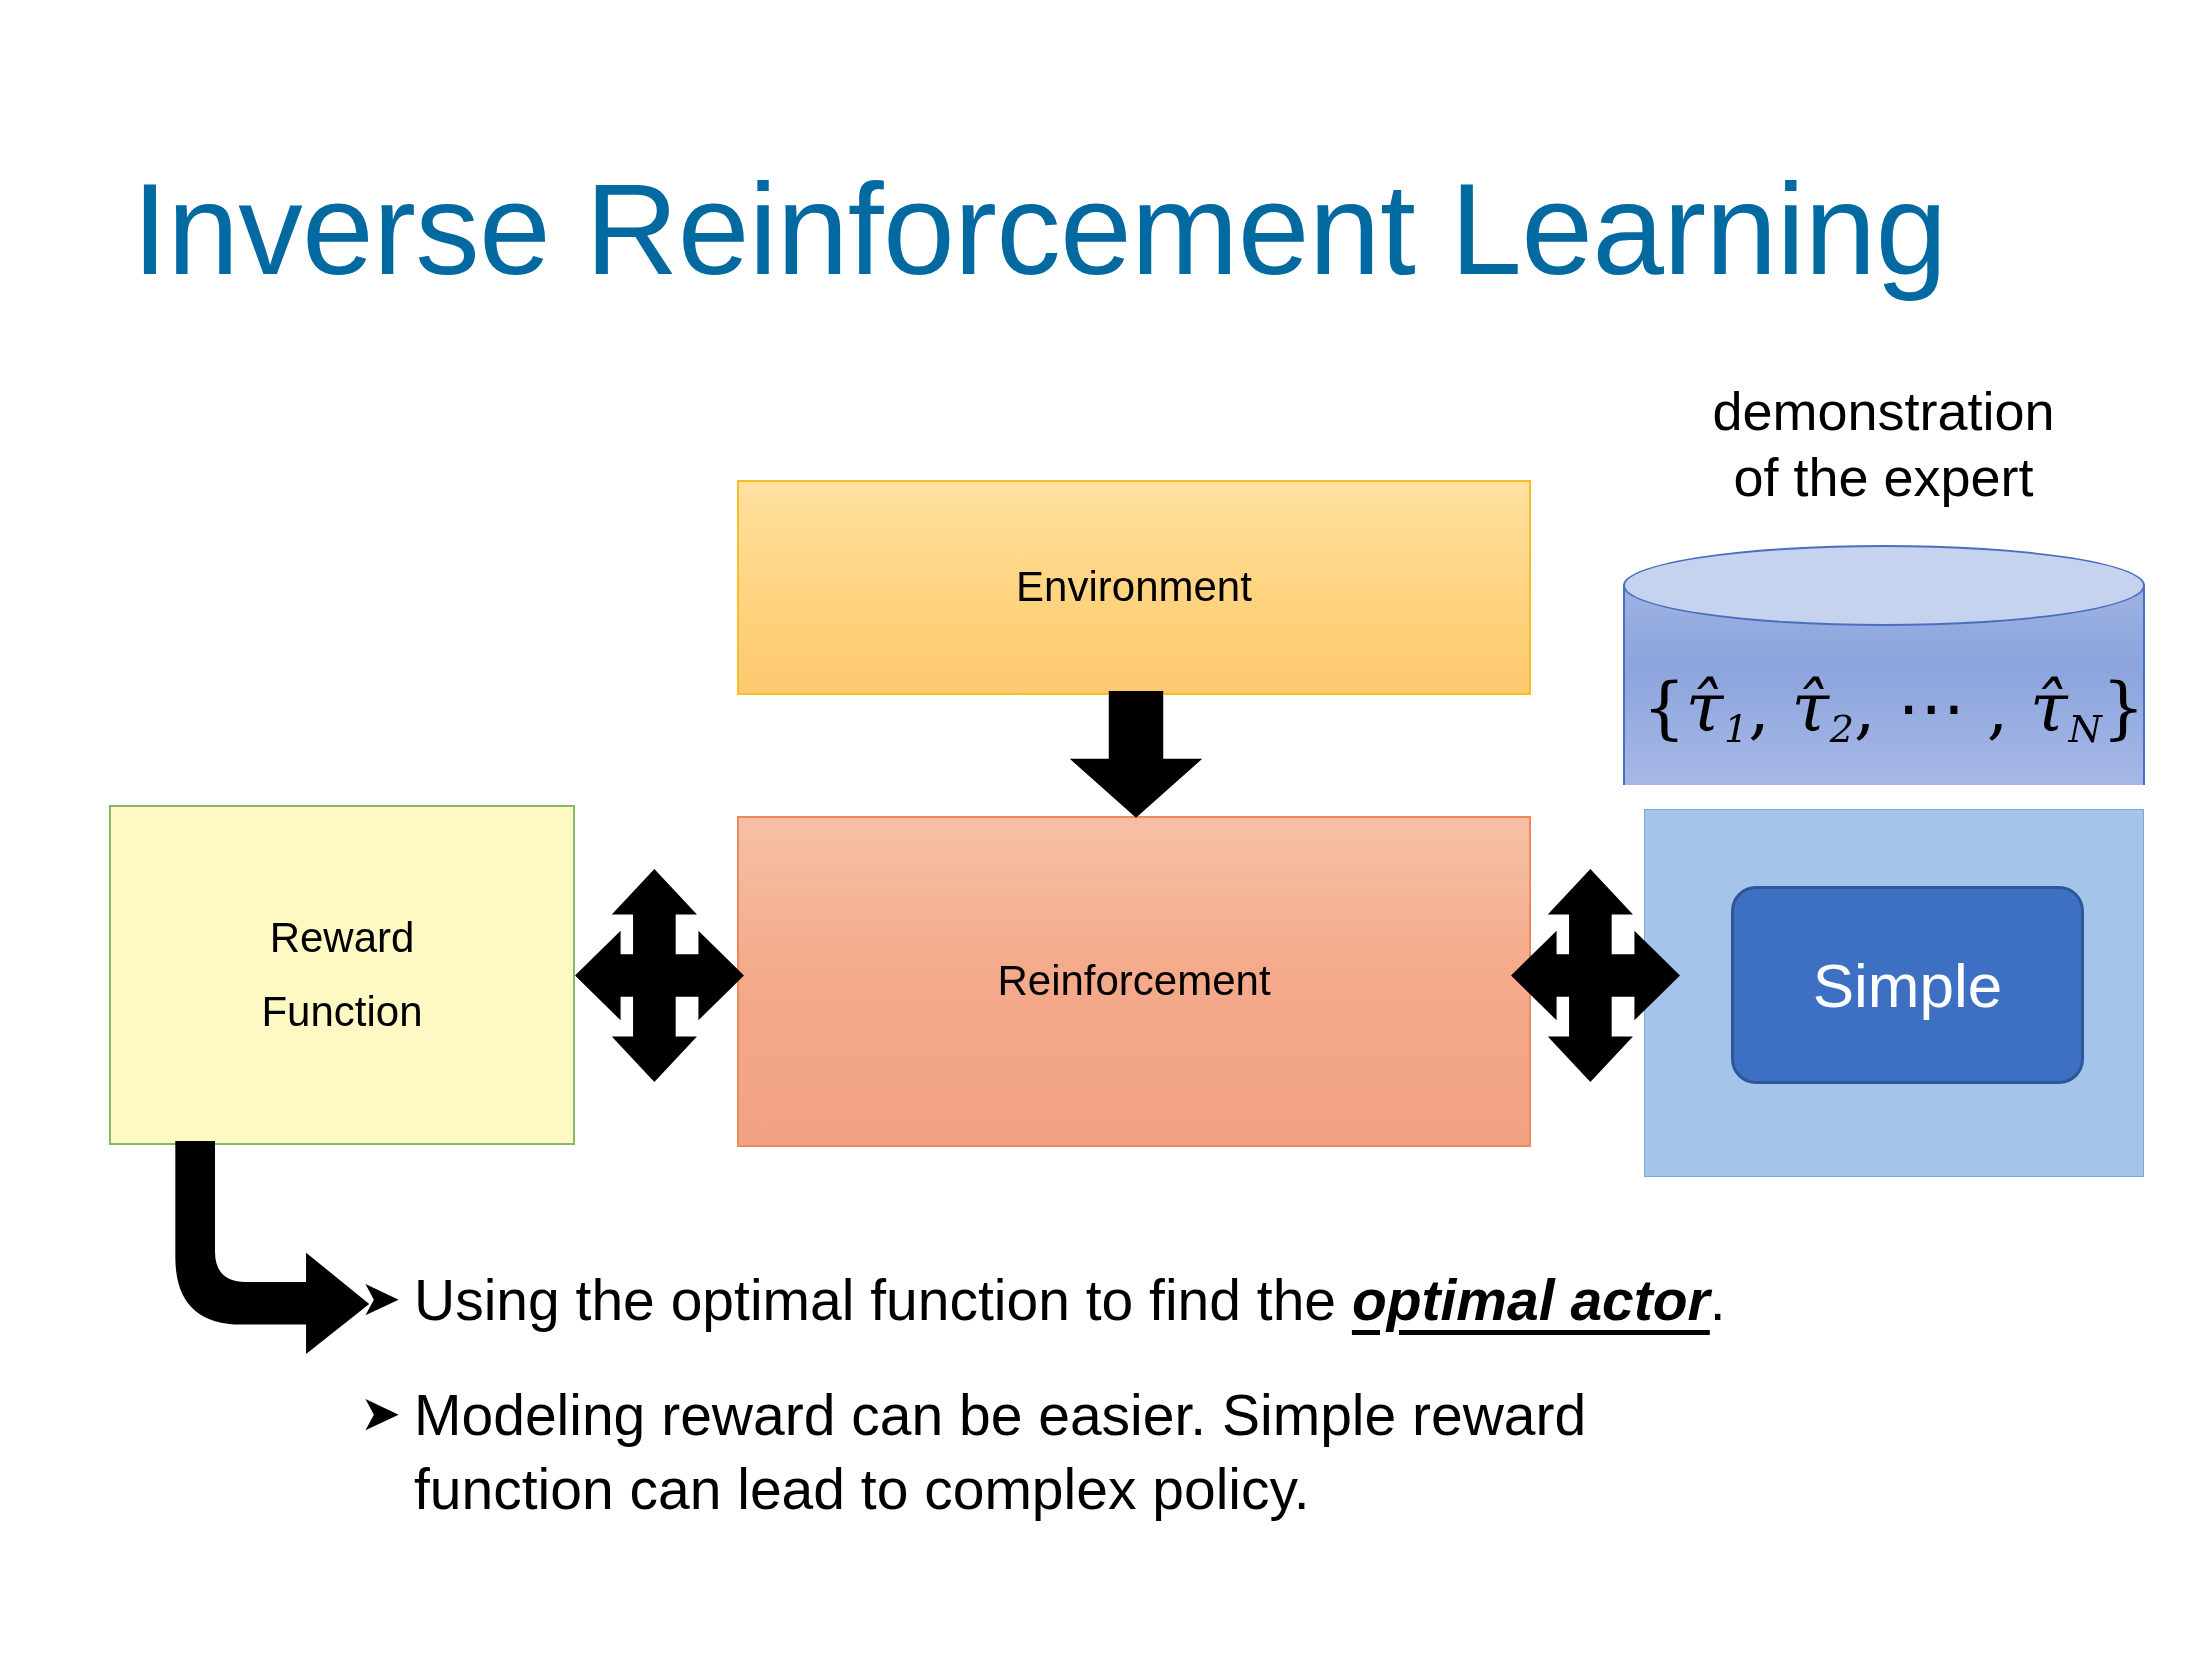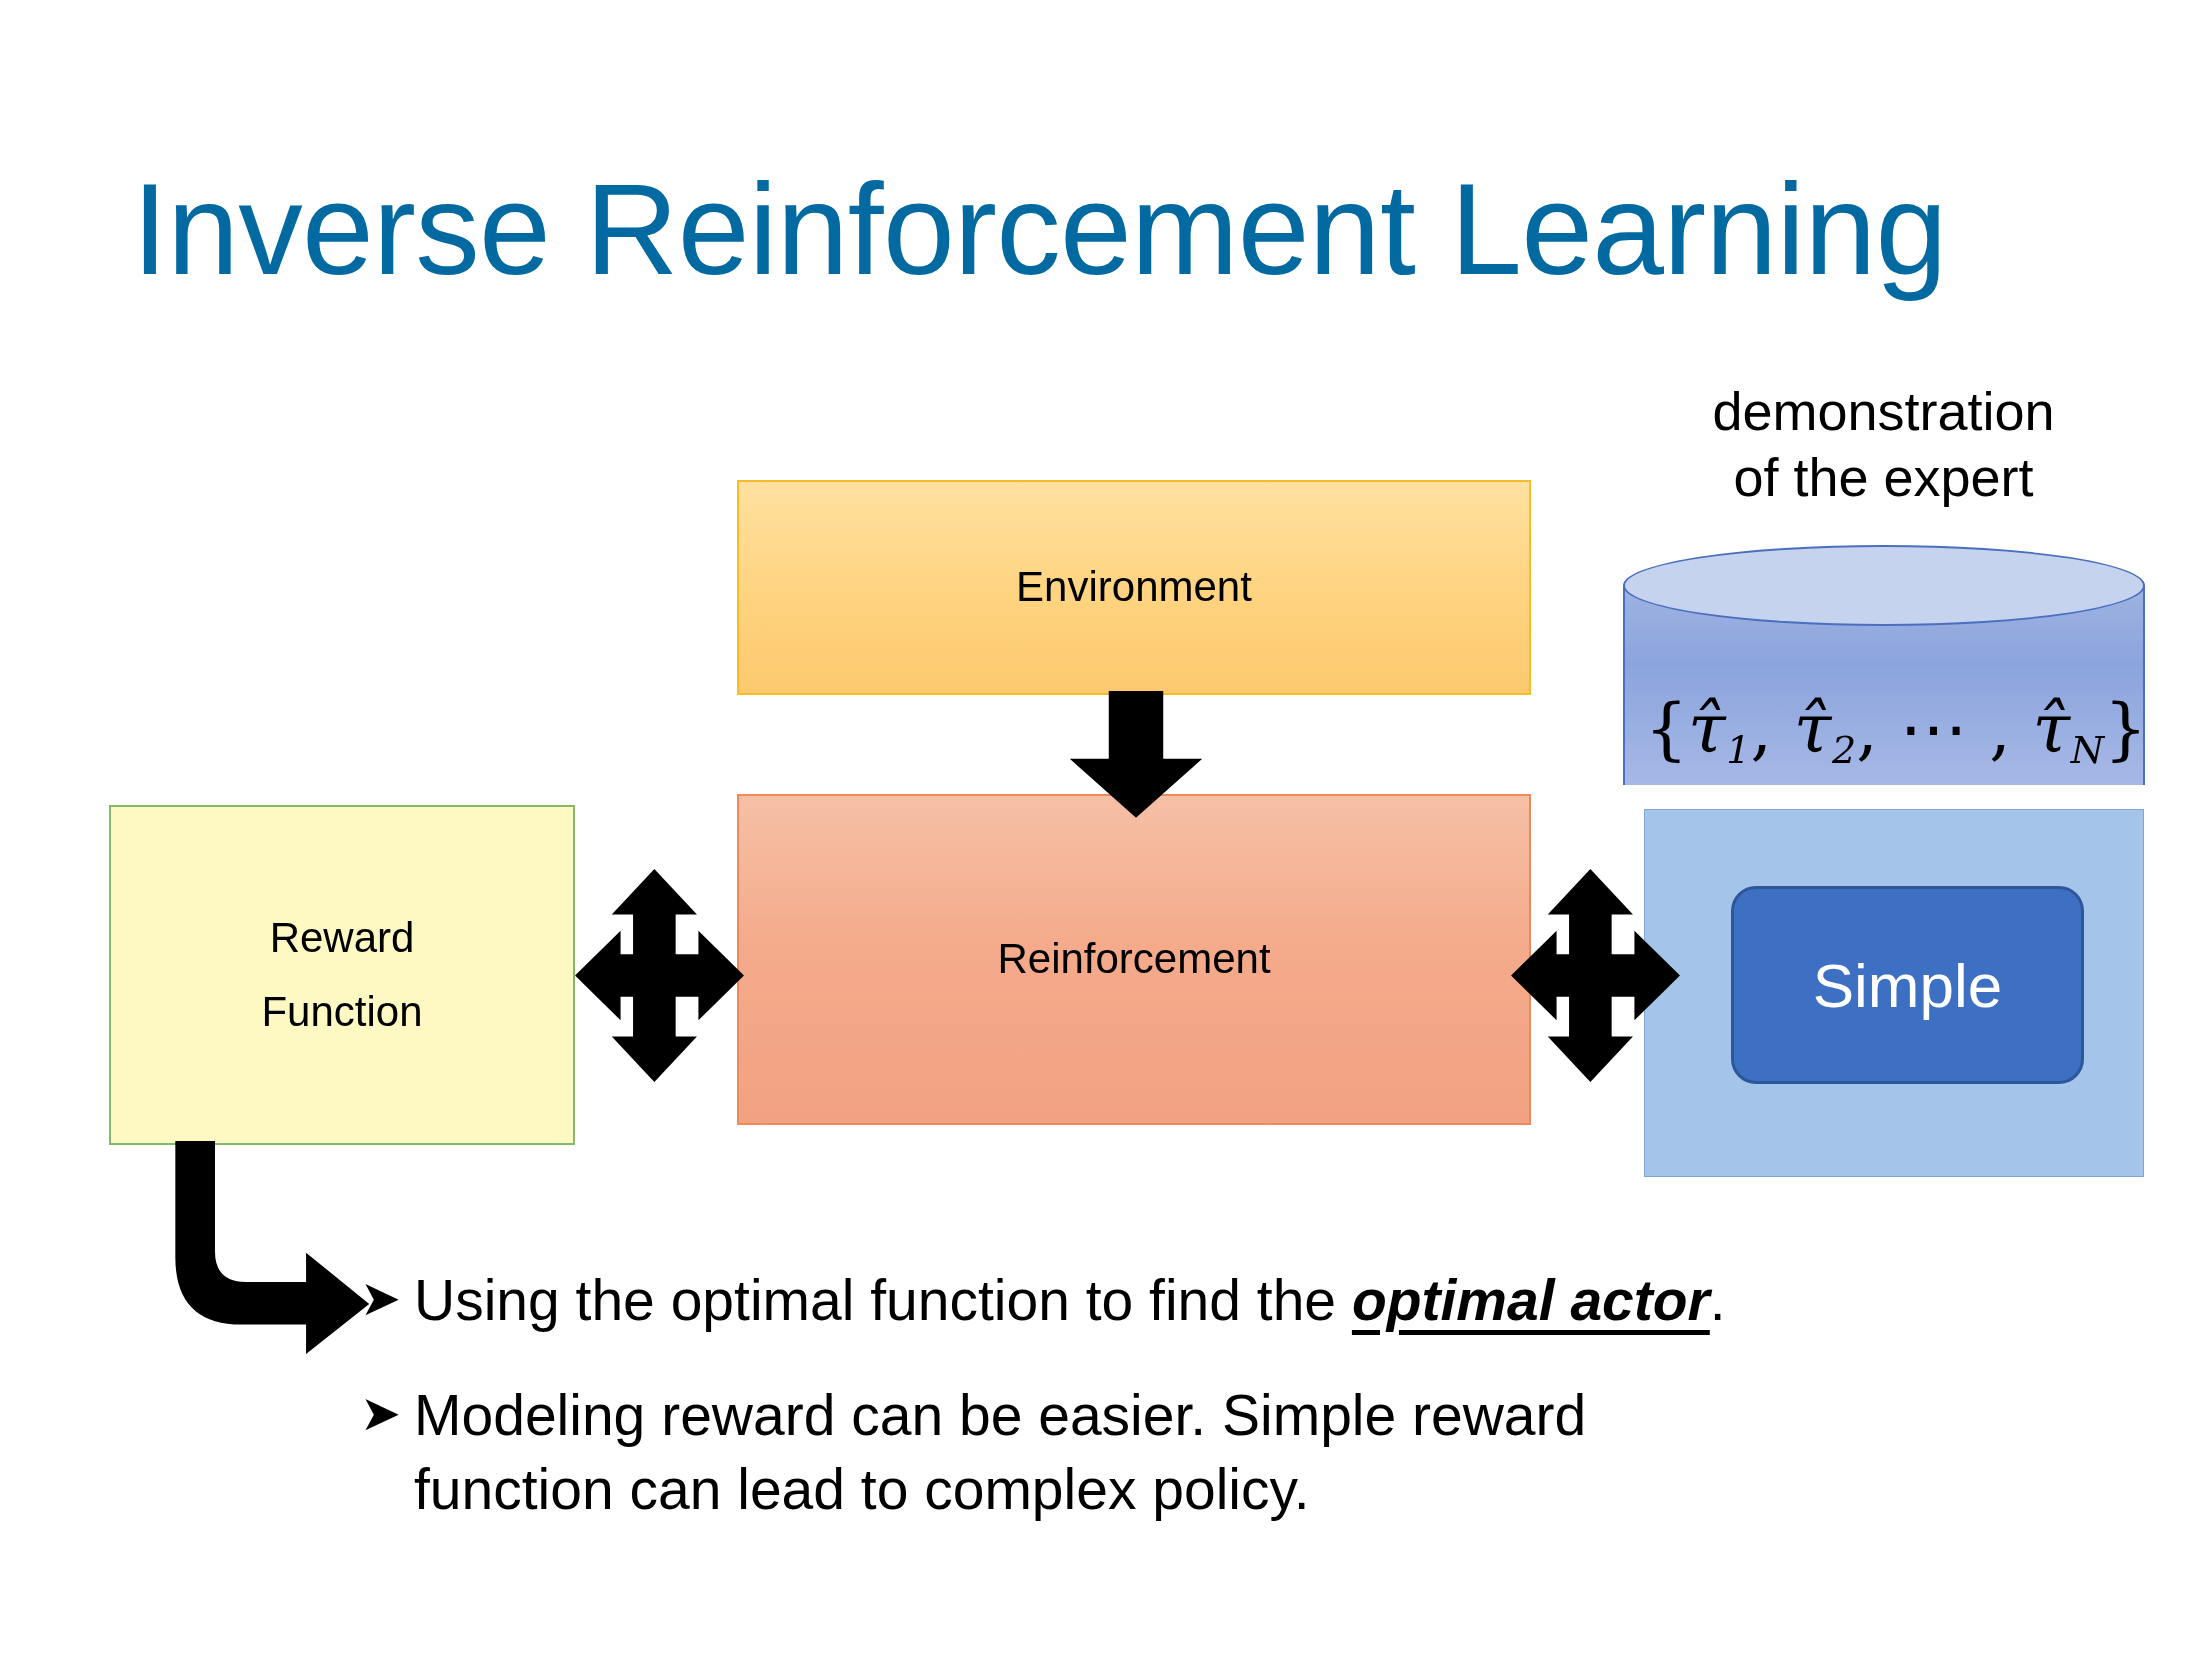--- a/index.html
+++ b/index.html
@@ -49,21 +49,21 @@
     left: 737px;
     top: 480px;
     width: 794px;
     height: 215px;
     background: linear-gradient(180deg, #ffe1a0 0%, #ffd37f 55%, #fcc96f 100%);
     border: 2.9px solid #f6bd29;
   }
 
   #rl-box {
     left: 737px;
-    top: 794px;
+    top: 816px;
     width: 794px;
     height: 331px;
     background: linear-gradient(180deg, #f6c0a6 0%, #f4ab8b 45%, #f2a283 100%);
     border: 2.2px solid #ed8a5c;
     flex-direction: column;
   }
   #rl-box .line2 { margin-top: 28px; }
 
   #reward-box {
     left: 109px;
@@ -140,29 +140,28 @@
     top: 0;
     width: 100%;
     height: 81px;
     box-sizing: border-box;
     border-radius: 50%;
     background: #c6d3ef;
     border: 2.2px solid #4a6fbe;
   }
   #cyl-label {
     position: absolute;
-    left: 12px;
+    left: 0;
     top: 123px;
     width: 100%;
-    text-align: center;
+    text-align: right;
     font-family: "DejaVu Serif", serif;
     font-size: 68px;
     color: #000000;
     white-space: nowrap;
-    margin-top: 21px;
   }
   #cyl-label .itv { font-style: italic; }
   #cyl-label sub {
     font-size: 0.56em;
     font-style: italic;
     vertical-align: -0.28em;
     margin-left: 0.7px;
   }
 
   #expert-caption {

